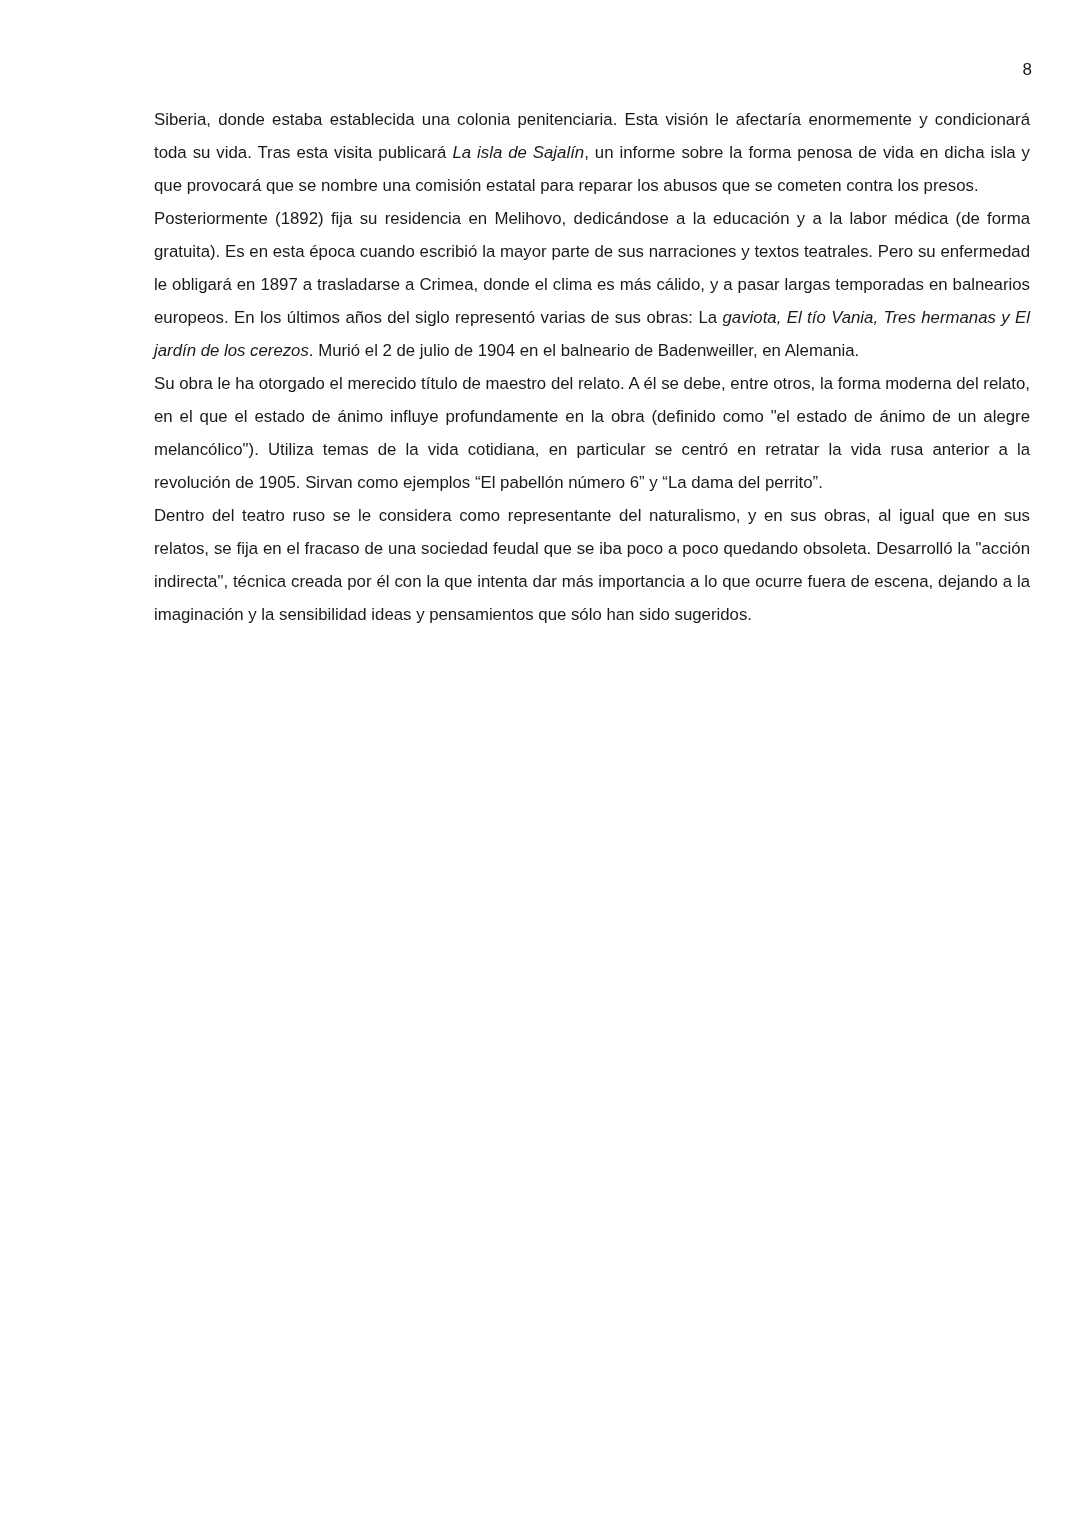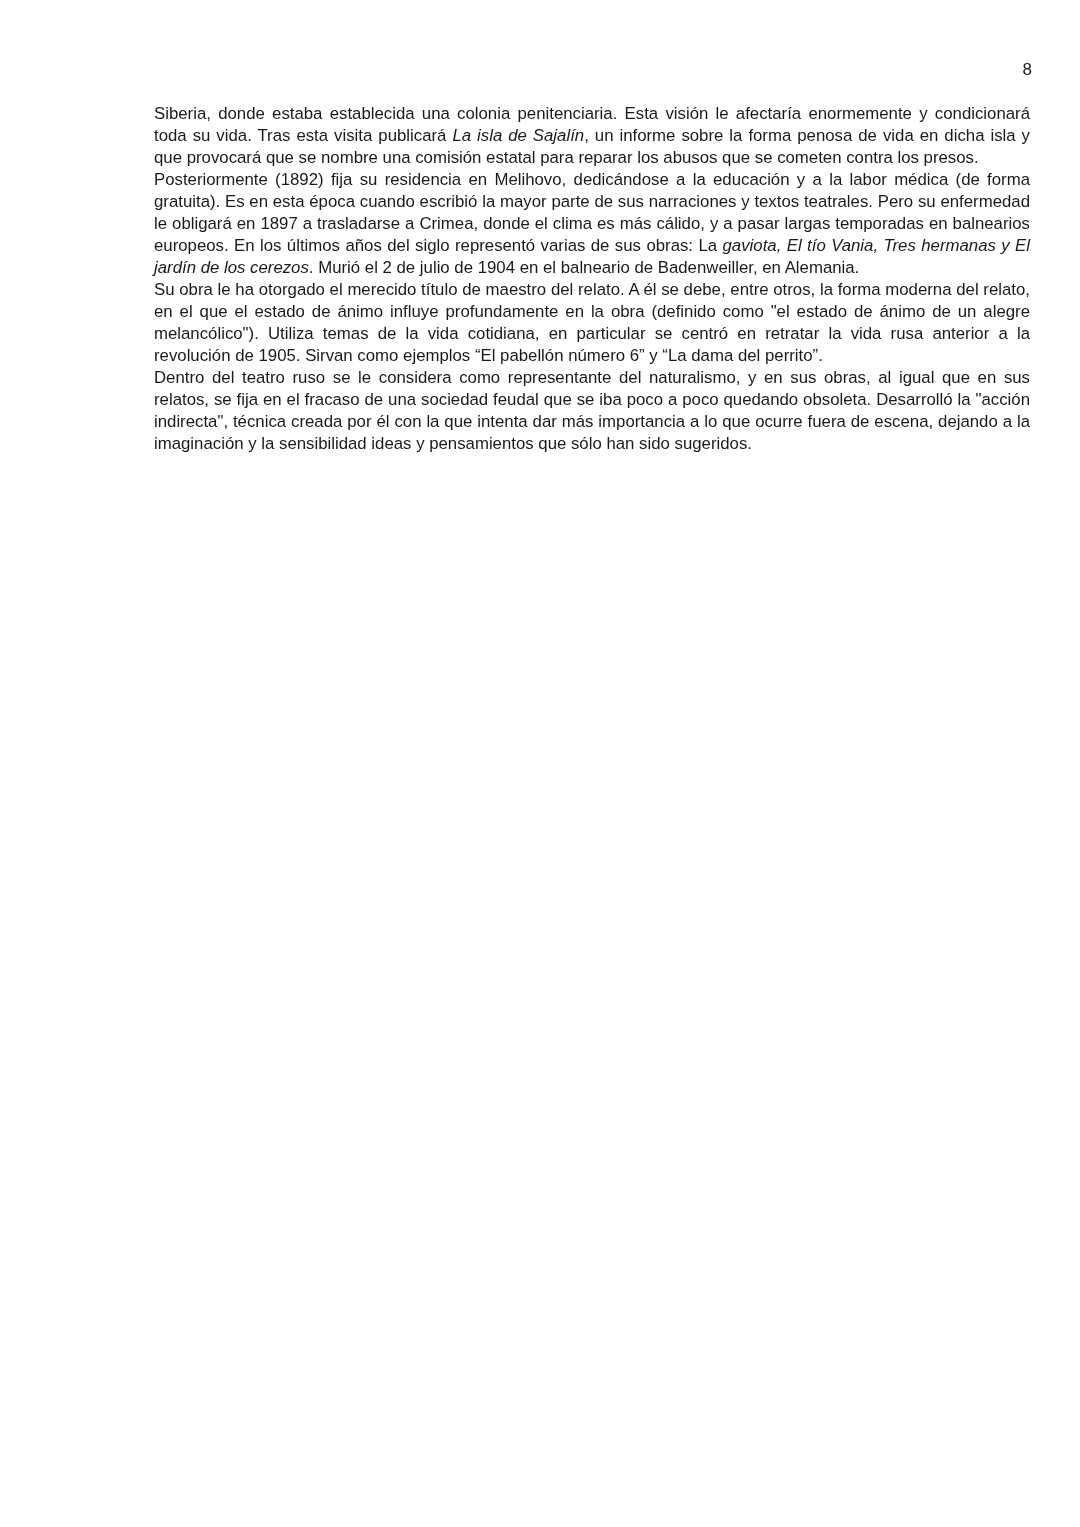--- a/index.html
+++ b/index.html
@@ -23,21 +23,21 @@
     font-size: 17px;
     line-height: 20px;
     color: #1a1a1a;
   }
   .body-text {
     position: absolute;
     left: 154px;
     top: 103px;
     width: 876px;
     font-size: 16.8px;
-    line-height: 22px;
+    line-height: 33px;
     text-align: justify;
     text-justify: inter-word;
     color: #1a1a1a;
   }
   .body-text p {
     margin: 0;
     padding: 0;
   }
   .body-text .run-italic {
     font-style: italic;

